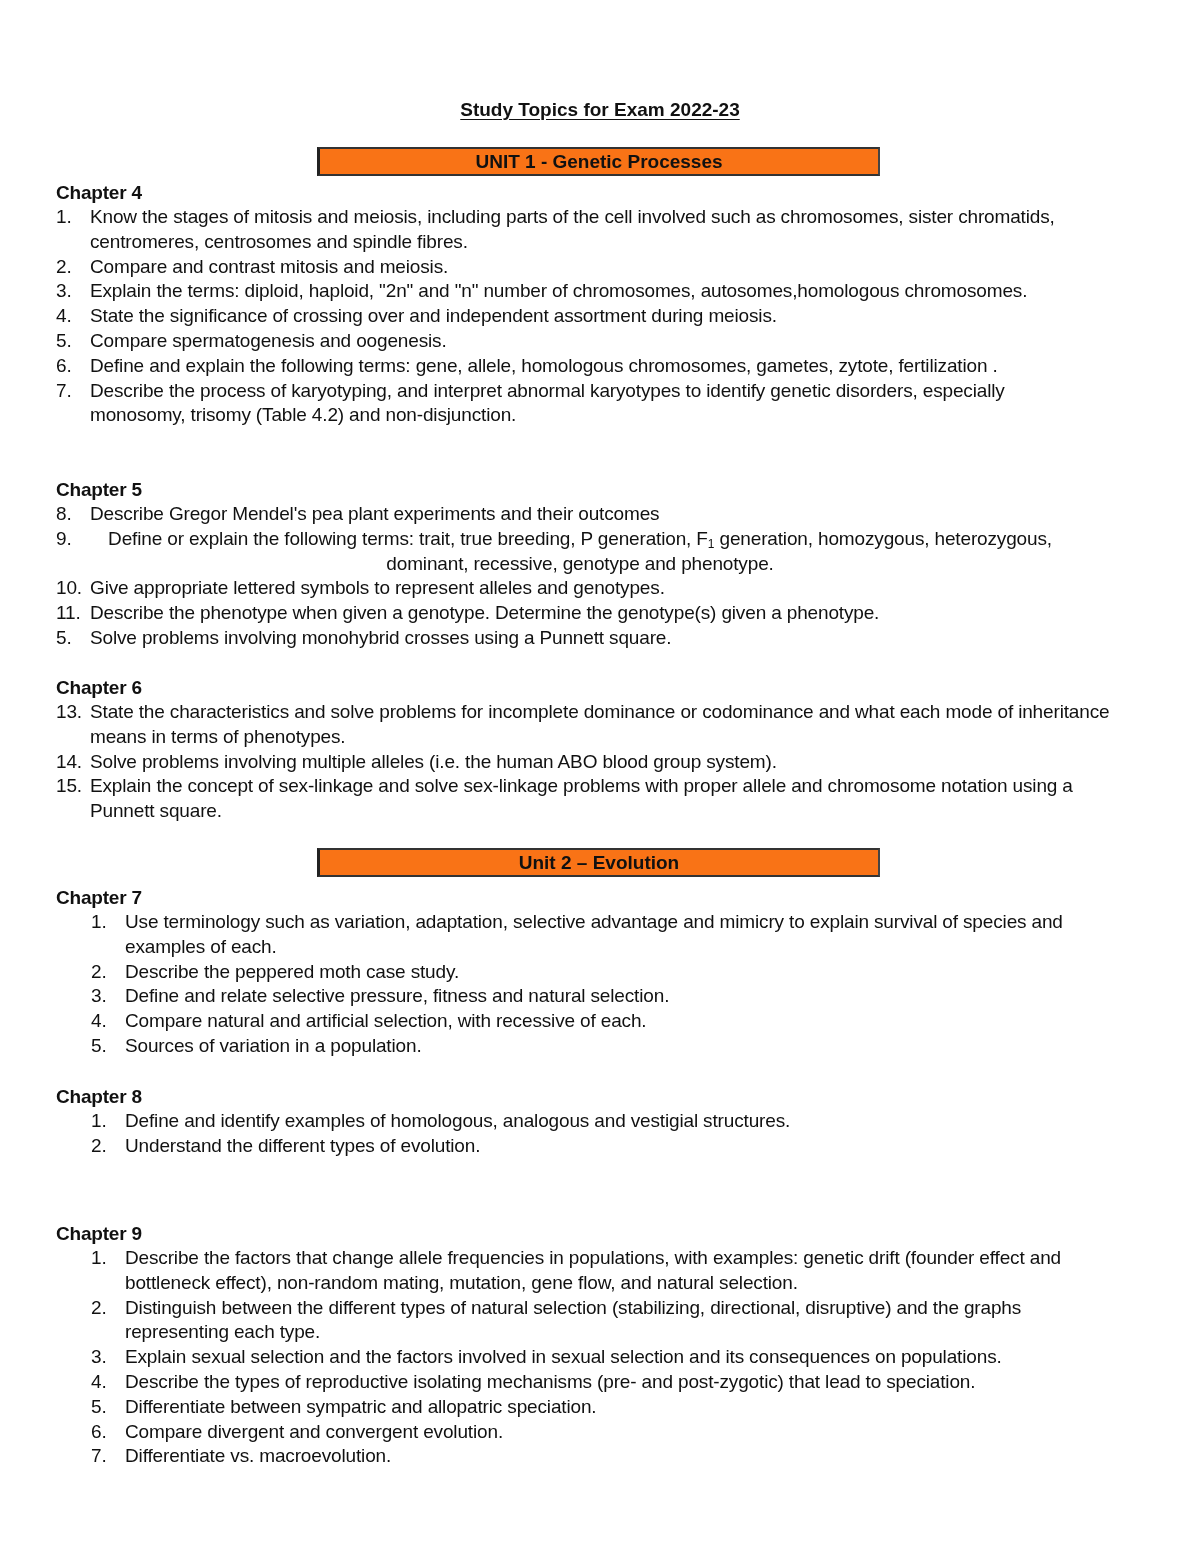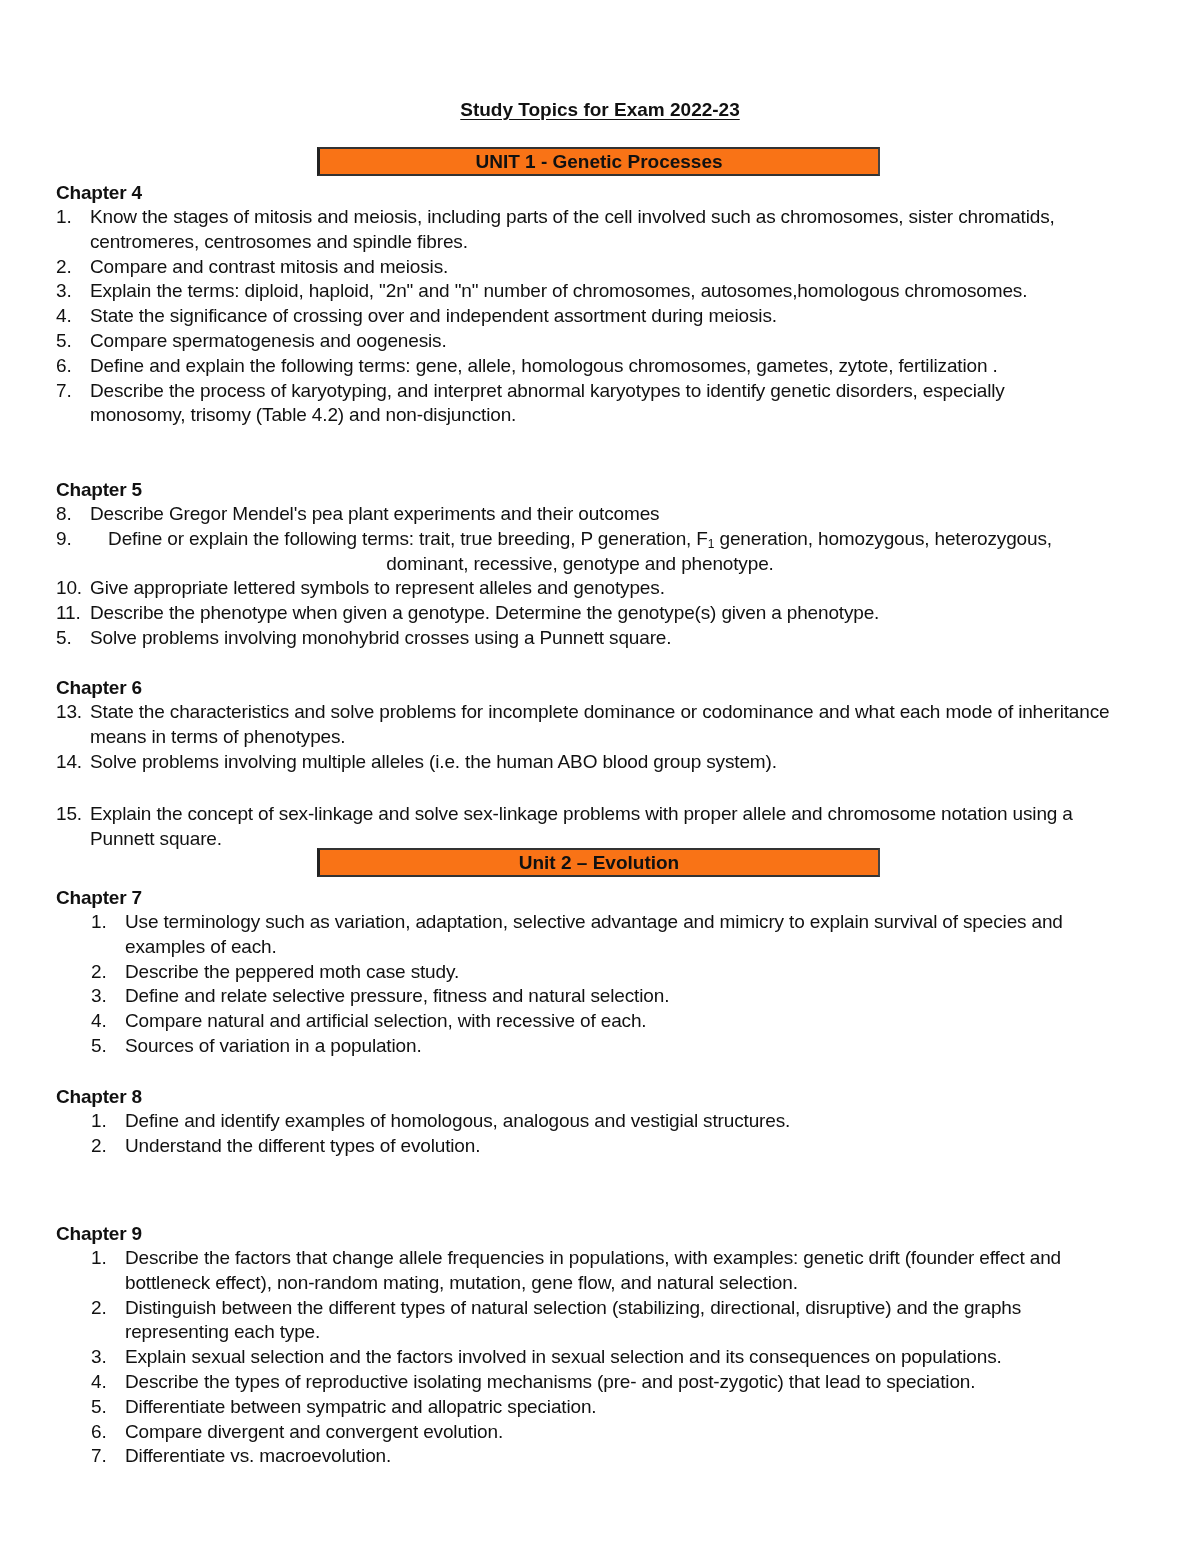--- a/index.html
+++ b/index.html
@@ -155,21 +155,21 @@
     <div class="item">
         <span class="num">13.</span>
         <span class="txt" style="width:1050px;">State the characteristics and solve problems for incomplete dominance or codominance and what each mode of inheritance means in terms of phenotypes.</span>
       </div>
     <div class="item">
         <span class="num">14.</span>
         <span class="txt">Solve problems involving multiple alleles (i.e. the human ABO blood group system).</span>
       </div>
     <div class="item">
         <span class="num">15.</span>
-        <span class="txt" style="width:990px;margin-top:28px;">Explain the concept of sex-linkage and solve sex-linkage problems with proper allele and chromosome notation using a Punnett square.</span>
+        <span class="txt" style="width:990px;">Explain the concept of sex-linkage and solve sex-linkage problems with proper allele and chromosome notation using a Punnett square.</span>
       </div>
   </div>
 
   <div class="unit-banner" style="top:848px;">Unit 2 – Evolution</div>
 
   <div class="chapter-block u2" style="top:885px;">
     <div class="chapter-heading">Chapter 7</div>
     <div class="item">
         <span class="num">1.</span>
         <span class="txt" style="width:1000px;">Use terminology such as variation, adaptation, selective advantage and mimicry to explain survival of species and examples of each.</span>

